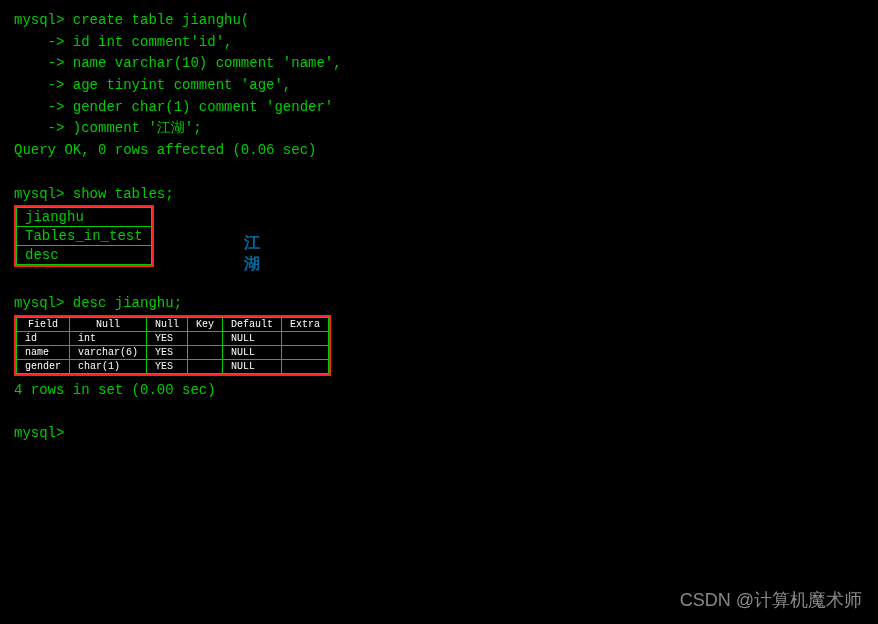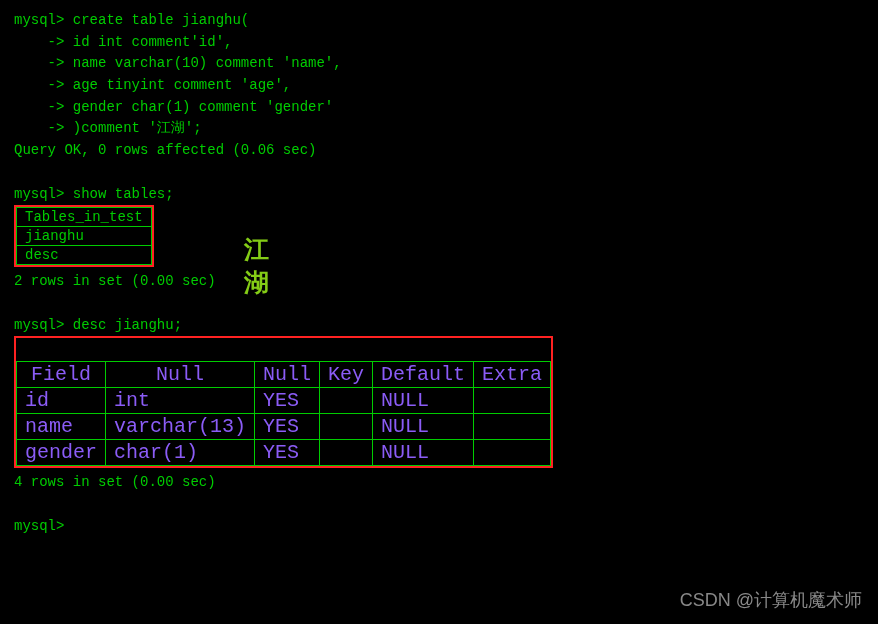--- a/index.html
+++ b/index.html
@@ -21,23 +21,22 @@
       overflow: hidden;
     }
     .line {
       white-space: pre;
       line-height: 1.55;
       color: #00cc00;
     }
     .desc-table {
       border-collapse: collapse;
       font-family: 'Courier New', Courier, monospace;
-      font-size: 20px;
-      color: #8b5cf6;
-      margin-top: 23px;
+      font-size: 10px;
+      color: #ffffff;
     }
     .desc-table td, .desc-table th {
       padding: 1px 8px;
       border: 1px solid #00cc00;
       white-space: pre;
     }
     .desc-table th {
       font-weight: normal;
     }
     .show-table {
@@ -78,36 +77,35 @@
 
   
   <div class="line">mysql&gt; show tables;</div>
 
   
   <div style="position:relative; display:inline-block;">
     <div style="border:2px solid #ff2222; display:inline-block; padding:0;">
       <table class="show-table">
         <tbody>
             <tr>
-          <td>Tables_in_test</td>
+          <td>jianghu</td>
         </tr>
         <tr>
-          <td>jianghu</td>
+          <td>Tables_in_test</td>
         </tr>
         <tr>
           <td>desc</td>
         </tr>
       </tbody>
         </table>
     </div>
     
-    <span style="position:absolute; left:230px; top:28px; color:#84cc16; font-size:25px; font-weight:bold; font-family:SimSun,serif;">江湖</span>
+    <span style="position:absolute; left:230px; top:28px; color:#0369a1; font-size:16px; font-weight:bold; font-family:SimSun,serif;">江湖</span>
   </div>
 
-  <div class="line">2 rows in set (0.00 sec)</div>
 
   <div class="line">&nbsp;</div>
 
   
   <div class="line">mysql&gt; desc jianghu;</div>
 
   
   <div style="border:2px solid #ff2222; display:inline-block; padding:0;">
     <table class="desc-table">
       <thead>
@@ -124,21 +122,21 @@
       <tr>
             <td>id</td>
             <td>int</td>
             <td>YES</td>
             <td></td>
             <td>NULL</td>
             <td></td>
           </tr>
           <tr>
             <td>name</td>
-            <td>varchar(13)</td>
+            <td>varchar(6)</td>
             <td>YES</td>
             <td></td>
             <td>NULL</td>
             <td></td>
           </tr>
           <tr>
             <td>gender</td>
             <td>char(1)</td>
             <td>YES</td>
             <td></td>

